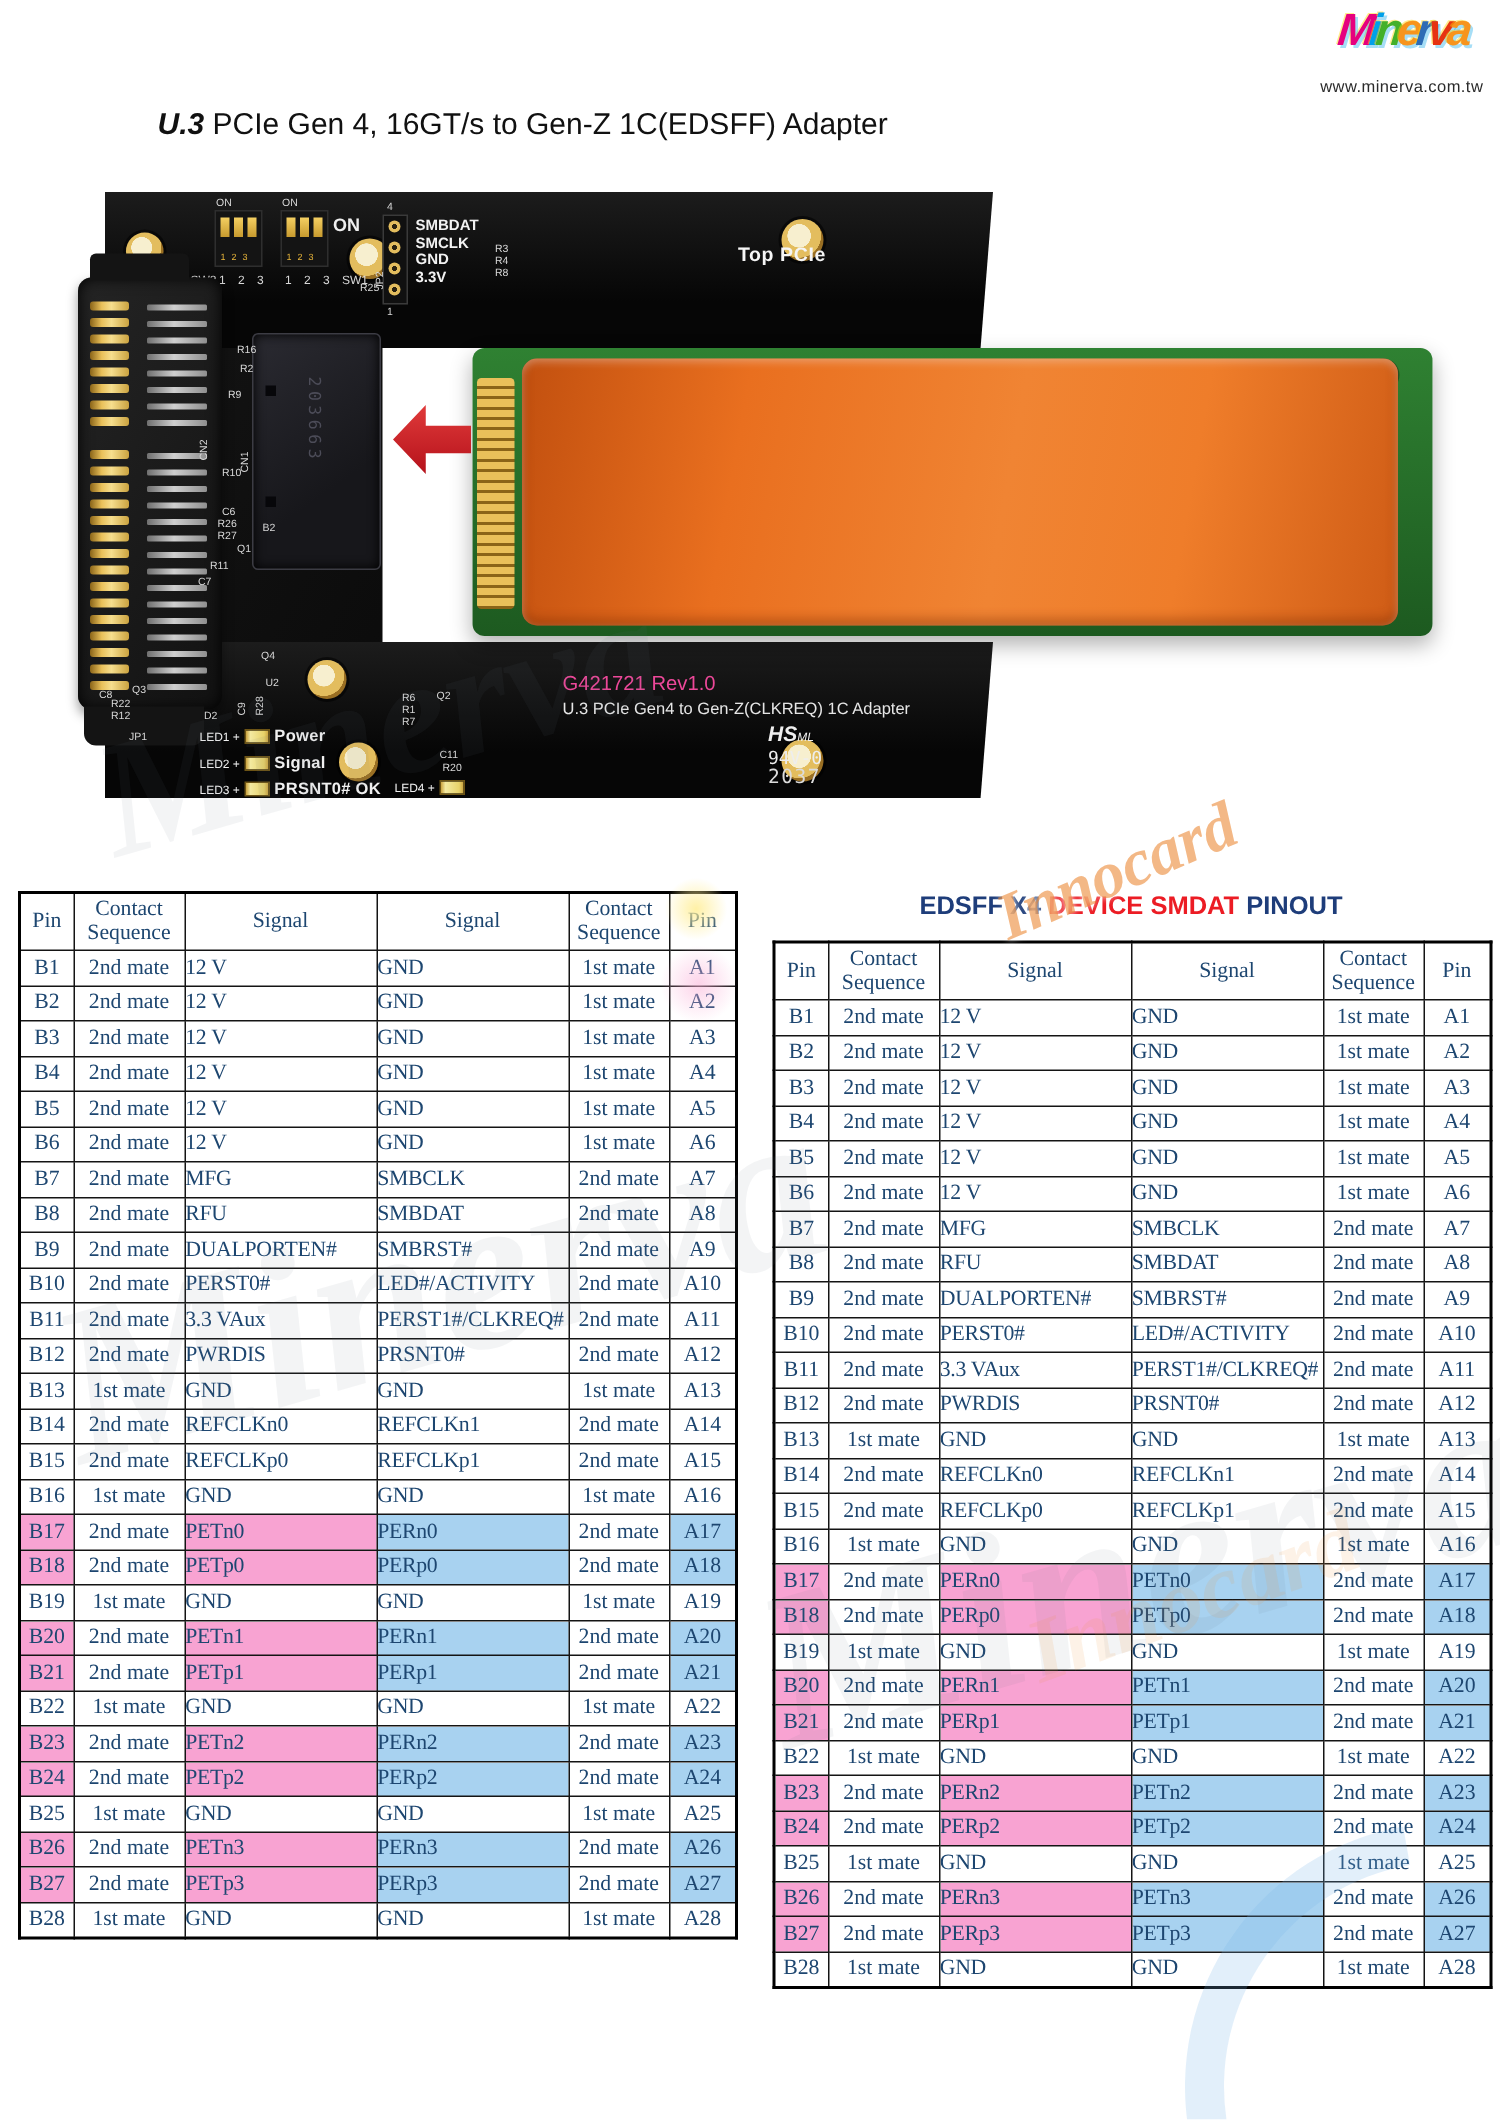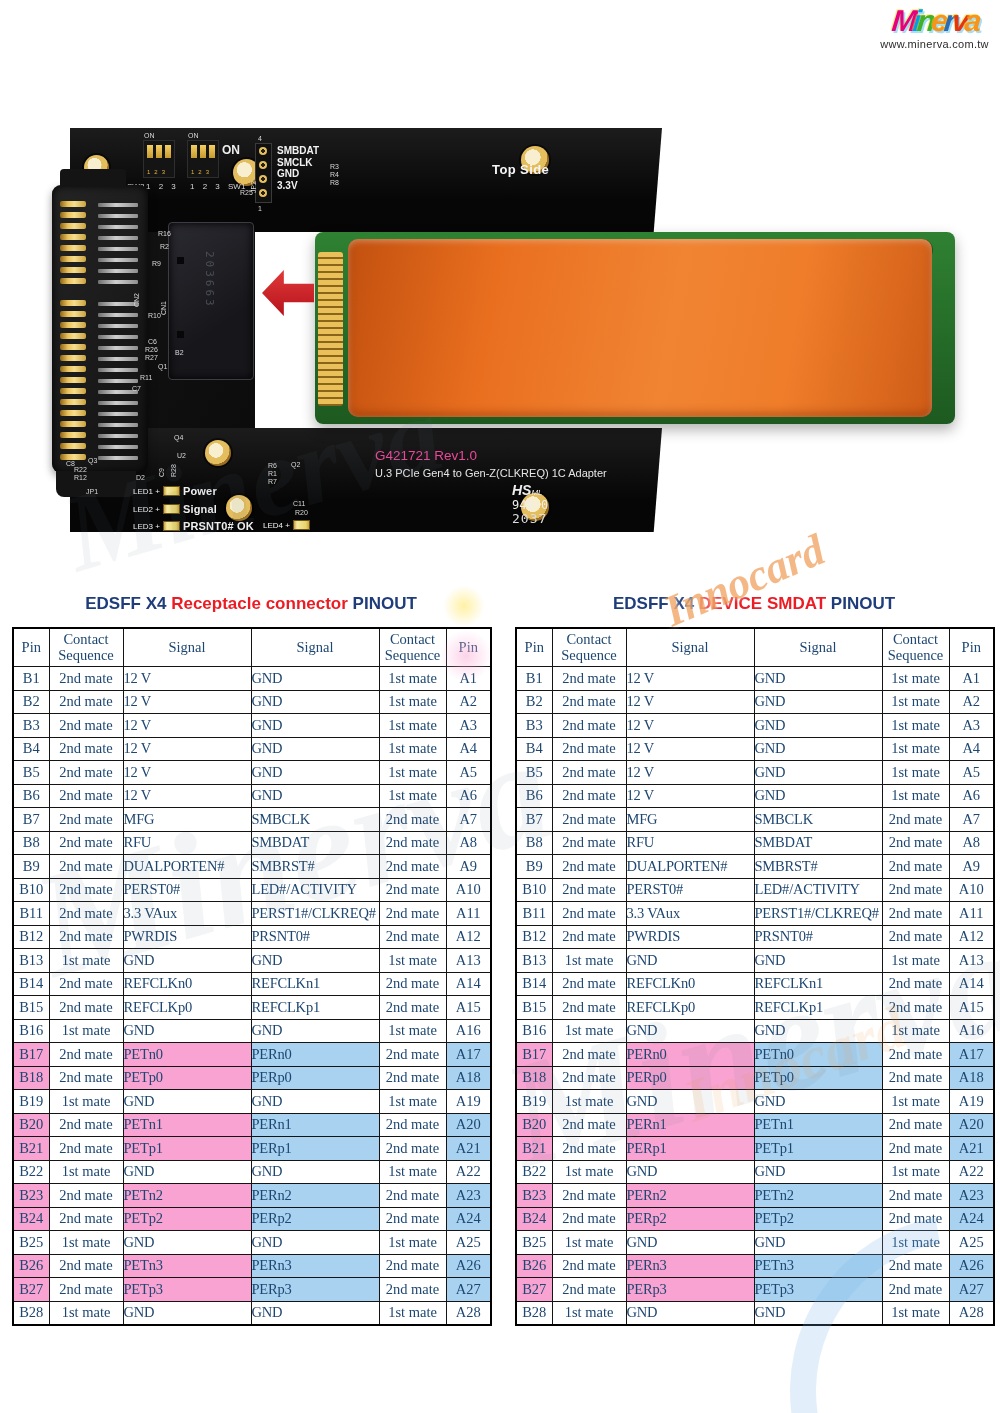--- a/index.html
+++ b/index.html
@@ -10,21 +10,21 @@
   .model-line{position:absolute;left:105px;top:40px;font-size:17px;color:#111;}
   .model-no{font-size:28px;font-weight:bold;color:#272c8d;letter-spacing:.5px;}
   .subtitle{position:absolute;left:105px;top:72px;font-size:20px;color:#111;}
   .subtitle .u3{font-weight:bold;font-style:italic;}
 
   
   .logo{position:absolute;left:872px;top:6px;width:125px;text-align:center;}
   .logo-word{font-style:italic;font-weight:bold;font-size:30px;letter-spacing:-4px;
              transform:skewX(-6deg);display:inline-block;line-height:1;}
   .logo-word span{display:inline-block;text-shadow:2px 2px 0 rgba(0,160,230,.35),-1px -1px 0 rgba(255,210,0,.45);}
-  .logo-url{font-size:11px;color:#2b2b2b;margin-top:2px;letter-spacing:.3px;}
+  .logo-url{font-size:11px;color:#2b2b2b;margin-top:16px;letter-spacing:.3px;}
 
   
   #photo{position:absolute;left:0;top:115px;width:1000px;height:478px;}
   .bar{position:absolute;background:linear-gradient(180deg,#1c1c1c,#060606 70%);
        box-shadow:0 3px 8px rgba(0,0,0,.35);}
   #topbar{left:70px;top:13px;width:592px;height:104px;clip-path:polygon(0 0,100% 0,98.6% 100%,0 100%);}
   #botbar{left:70px;top:313px;width:592px;height:104px;clip-path:polygon(0 0,100% 0,98.6% 100%,0 100%);}
   #vcard{position:absolute;left:70px;top:13px;width:185px;height:404px;
          background:linear-gradient(120deg,#161616,#0a0a0a);}
   .hole{position:absolute;border-radius:50%;
@@ -122,20 +122,23 @@
   td.c-seq{text-align:center;font-size:14px;}
   td.c-sig{text-align:left;padding-left:7px;letter-spacing:-.2px;}
   td.pink{background:#f8a3d2;}
   td.blue{background:#a8d2f0;}
 </style>
 </head>
 <body>
 
 <div id="page">
 
+  <div class="subtitle">
+    <span class="u3">U.3</span><span> PCIe Gen 4, 16GT/s to Gen-Z 1C(EDSFF) Adapter</span>
+  </div>
 
   <div class="logo">
     <div class="logo-word" id="logo-word"><span style="color: rgb(230, 0, 126);">M</span><span style="color: rgb(0, 160, 233);">i</span><span style="color: rgb(67, 176, 42);">n</span><span style="color: rgb(247, 148, 29);">e</span><span style="color: rgb(45, 108, 181);">r</span><span style="color: rgb(230, 51, 18);">v</span><span style="color: rgb(247, 148, 29);">a</span></div>
     <div class="logo-url">www.minerva.com.tw</div>
   </div>
 
   <div id="photo">
     <div id="vcard"></div>
     <div id="topbar" class="bar"></div>
     <div id="botbar" class="bar"></div>
@@ -176,21 +179,21 @@
     <span class="sk" style="left:258px;top:20px;">4</span>
     <span class="sk" style="left:258px;top:90px;">1</span>
     <span class="sk rot" style="left:250px;top:78px;">JP2</span>
     <div class="jp2lab" style="left:277px;top:30px;position:absolute;">
       <div>SMBDAT</div>
       <div>SMCLK</div>
       <div>GND</div>
       <div>3.3V</div>
     </div>
 
-    <span class="topside">Top Side</span>
+    <span class="topside">Top PCIe</span>
 
     <div class="conn" id="conn">
         <div class="gbar" style="top: 16px;"></div>
         <div class="sbar" style="top: 18px;"></div>
         <div class="gbar" style="top: 27px;"></div>
         <div class="sbar" style="top: 29px;"></div>
         <div class="gbar" style="top: 38px;"></div>
         <div class="sbar" style="top: 40px;"></div>
         <div class="gbar" style="top: 49px;"></div>
         <div class="sbar" style="top: 51px;"></div>
@@ -318,23 +321,20 @@
       <div class="screw" style="left:598px;top:9px;"></div>
       <div class="screw" style="left:38px;top:163px;"></div>
       <div class="screw" style="left:596px;top:162px;"></div>
       <div class="heatsink"></div>
     </div>
 
     <div class="arrow"></div>
   </div>
 
   <div class="tbl-wrap" style="left:12px;">
-    <div class="tbl-title">
-      <span class="t-blue">EDSFF X4 </span><span class="t-red">Receptacle connector</span><span class="t-blue"> PINOUT</span>
-    </div>
     <table class="pinout">
       <colgroup>
           <col style="width:36px">
           <col style="width:74px">
           <col style="width:128px">
           <col style="width:128px">
           <col style="width:67px">
           <col style="width:45px">
         </colgroup>
       <thead>

